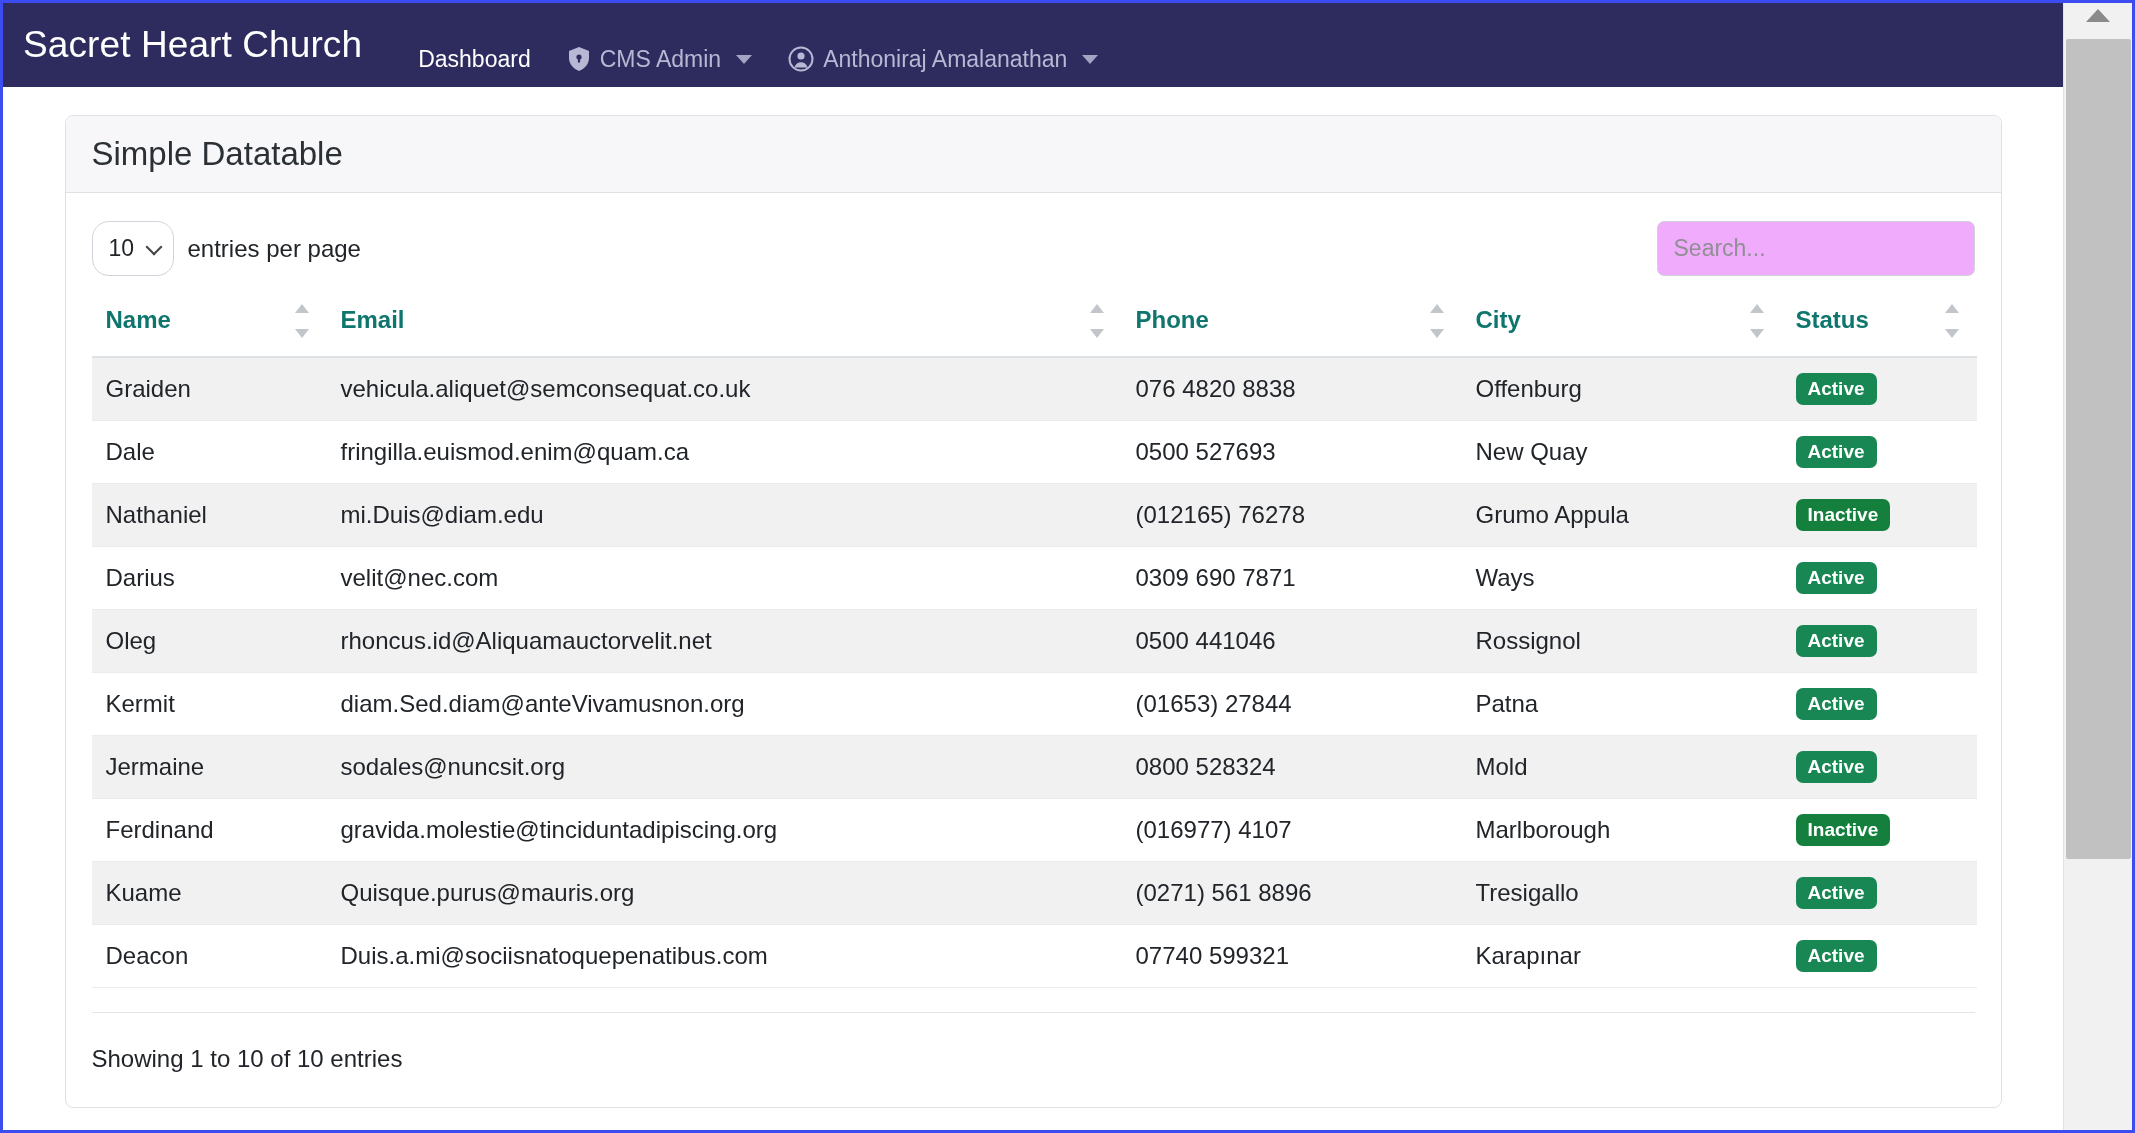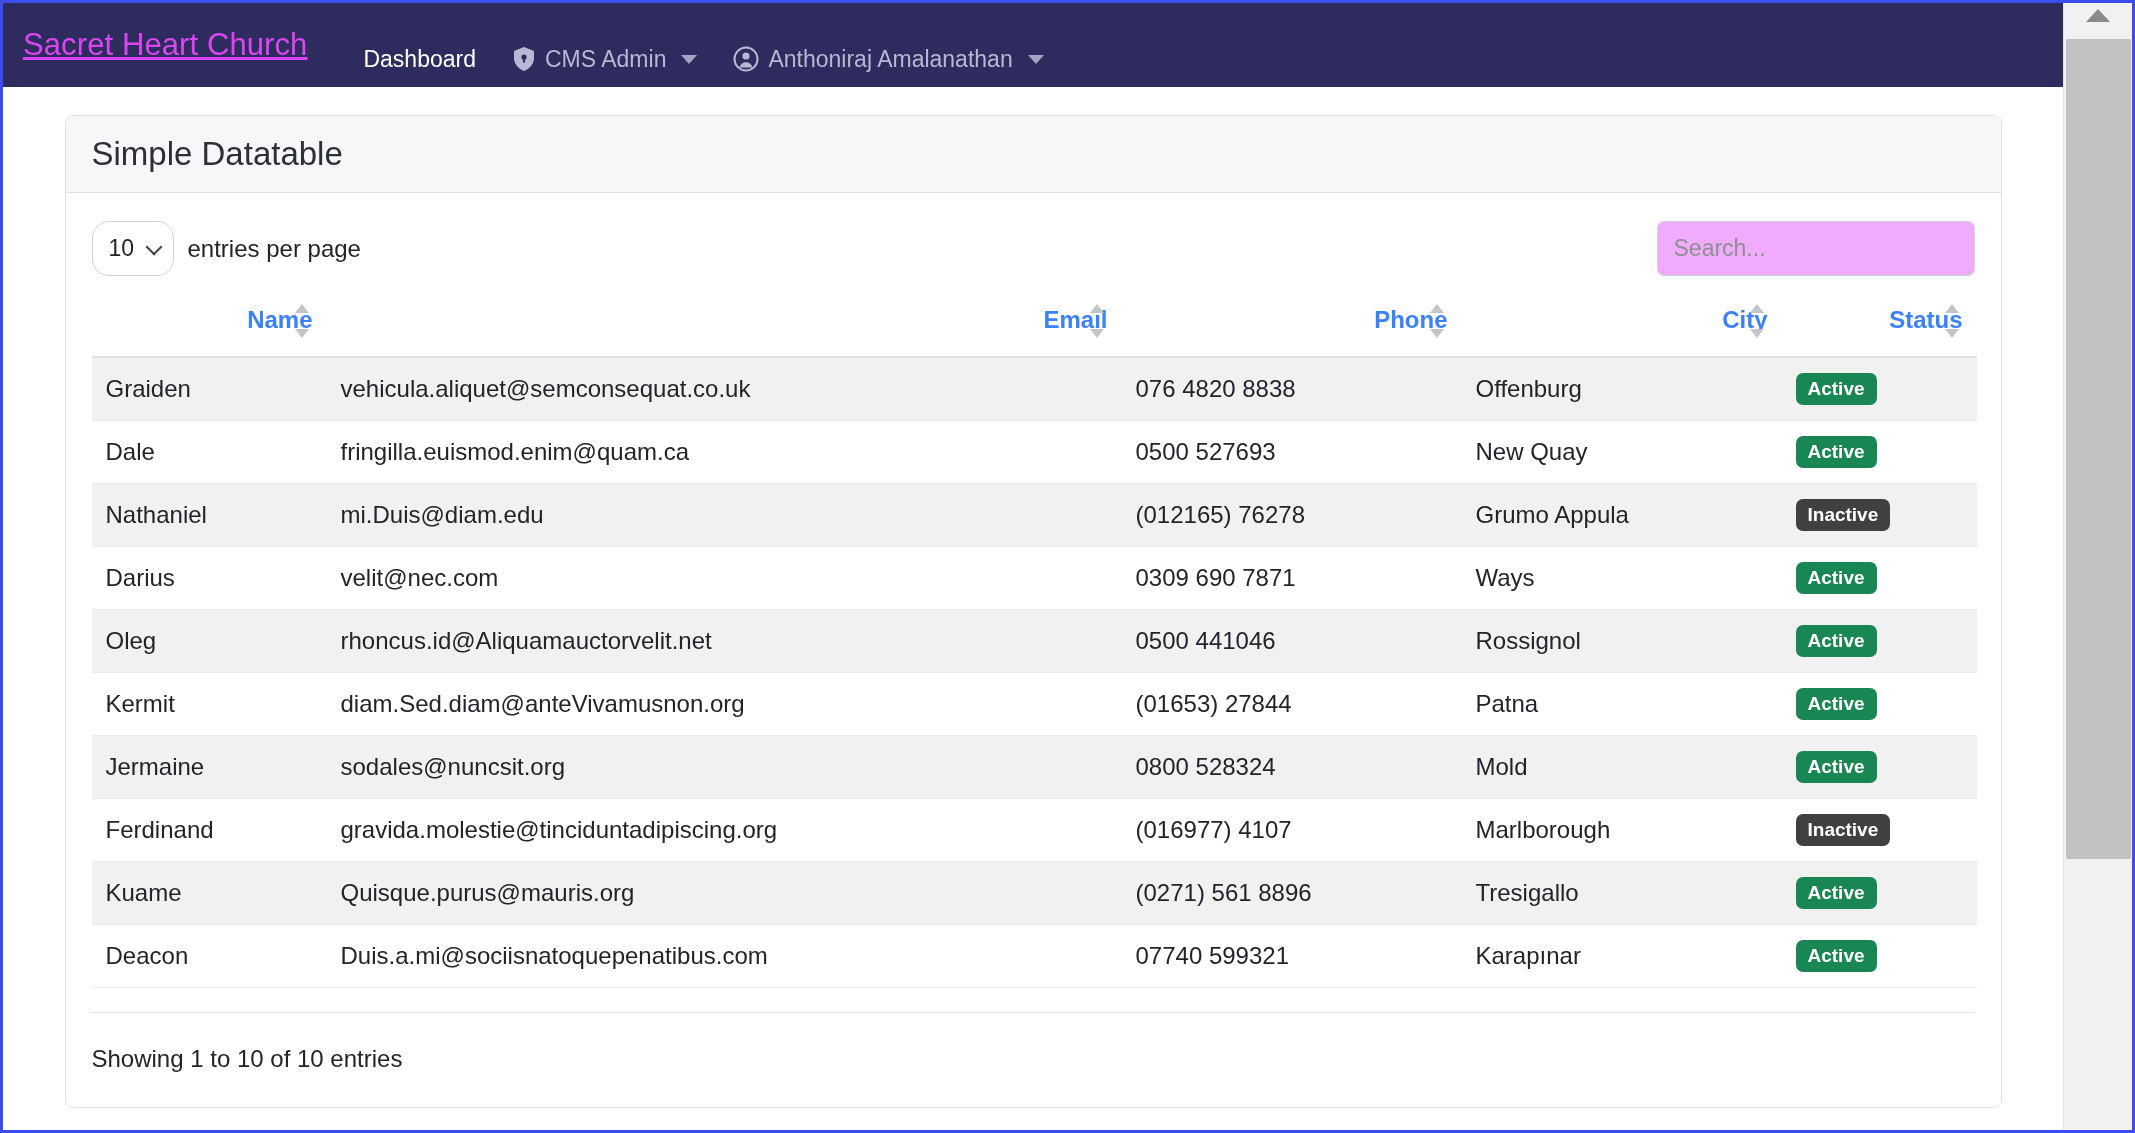--- a/index.html
+++ b/index.html
@@ -20,27 +20,26 @@
   
   .navbar {
     height: 84px;
     background: #2e2c5f;
     display: flex;
     align-items: center;
     padding: 0 0 0 20px;
     width: 2060px;
   }
   .brand {
-    color: #d946ef;
-    font-size: 31px;
+    color: #ffffff;
+    font-size: 37px;
     font-weight: 400;
     letter-spacing: .1px;
     white-space: nowrap;
     padding-right: 38px;
-    text-decoration: underline;
   }
   .nav-links { display: flex; align-items: center; gap: 0px; margin-top: 28px; }
   .nav-item {
     display: flex; align-items: center; gap: 9px;
     padding: 6px 18px;
     font-size: 23px;
     white-space: nowrap;
     cursor: pointer;
   }
   .nav-item.active-link { color: #ffffff; }
@@ -121,24 +120,24 @@
     color: #212529;
     font-family: "Liberation Sans", sans-serif;
     background: #f0abfc;
     outline: none;
   }
   .search-input::placeholder { color: #8f8f94; }
 
   
   table { width: 100%; border-collapse: collapse; table-layout: fixed; }
   thead th {
-    text-align: right;
+    text-align: left;
     font-size: 24px;
     font-weight: 700;
-    color: #3b82f6;
+    color: #0f766e;
     padding: 10px 14px 22px 14px;
     border-bottom: 2px solid #dfe2e5;
     position: relative;
     cursor: pointer;
     vertical-align: bottom;
   }
   .sort-icons {
     position: absolute;
     right: 18px;
     top: 8px;
@@ -174,21 +173,21 @@
   .badge {
     display: inline-block;
     font-size: 19px;
     font-weight: 700;
     color: #ffffff;
     padding: 6px 12px 7px 12px;
     border-radius: 7px;
     line-height: 1;
   }
   .badge.success { background: #198754; }
-  .badge.danger  { background: #404040; }
+  .badge.danger  { background: #15803d; }
 
   
   .table-footer {
     margin-top: 24px;
     padding-top: 32px;
     border-top: 1px solid #e3e5e8;
     font-size: 24px;
     color: #212529;
   }
 

